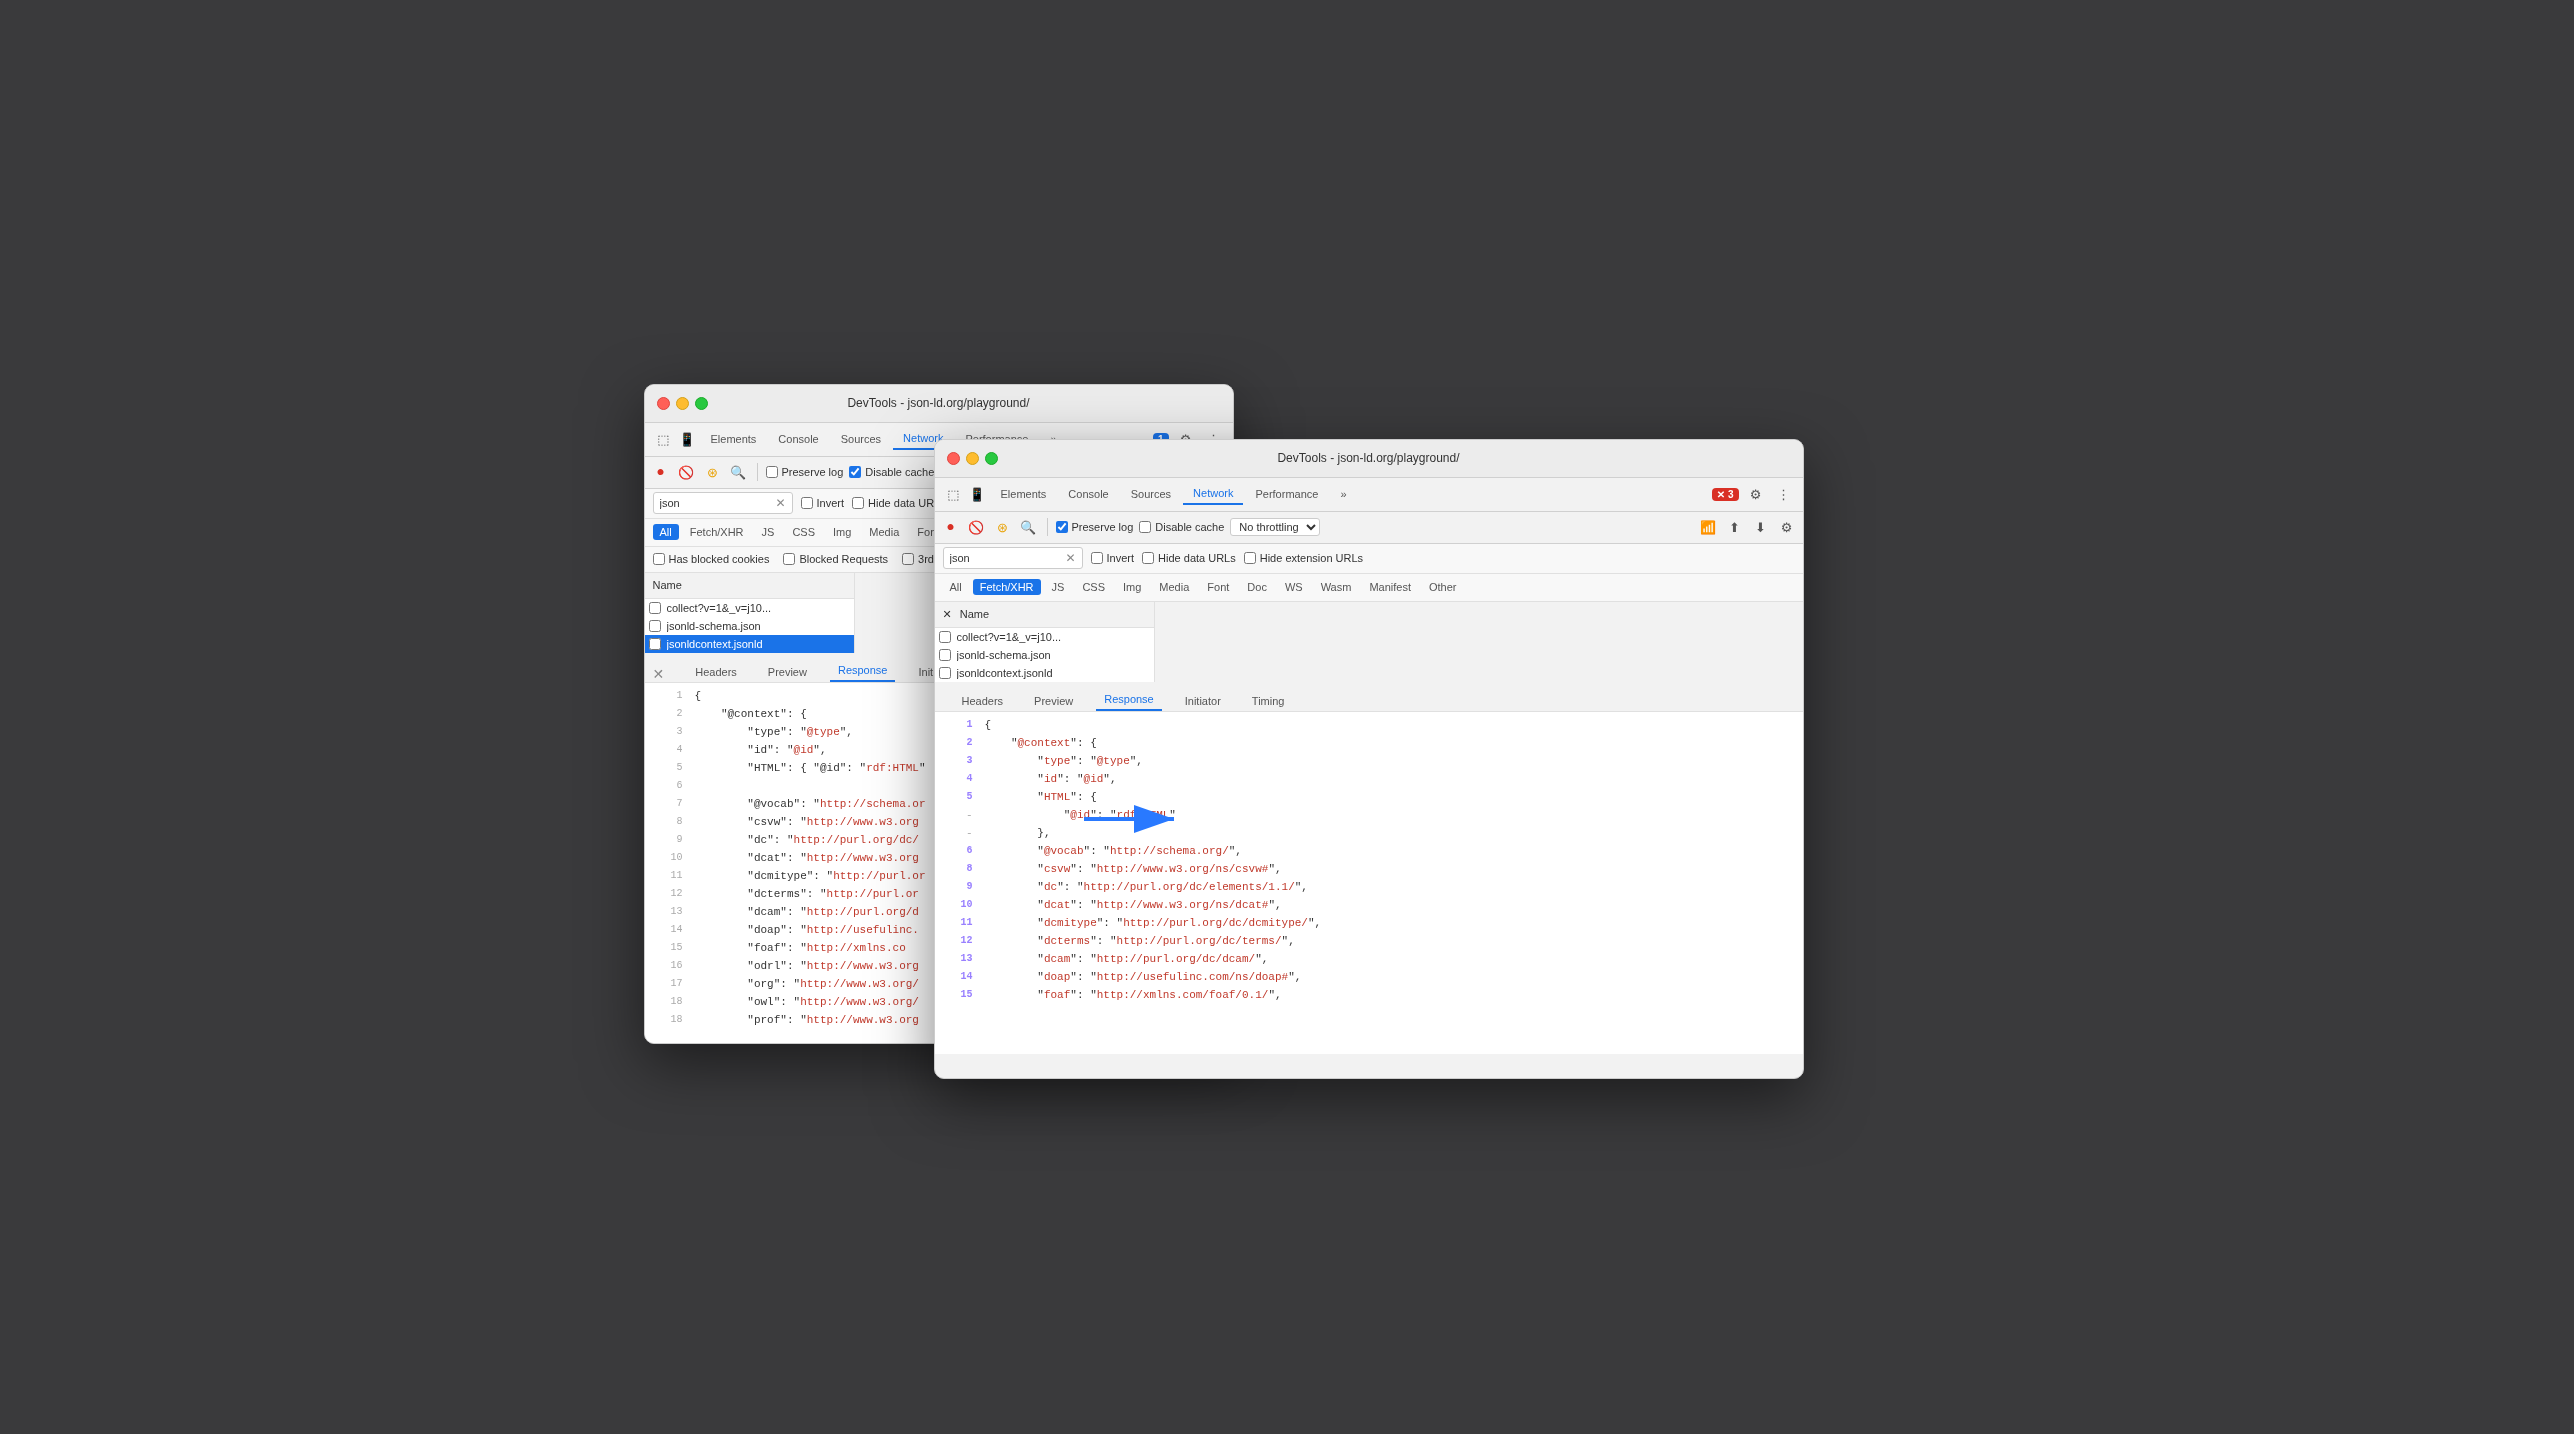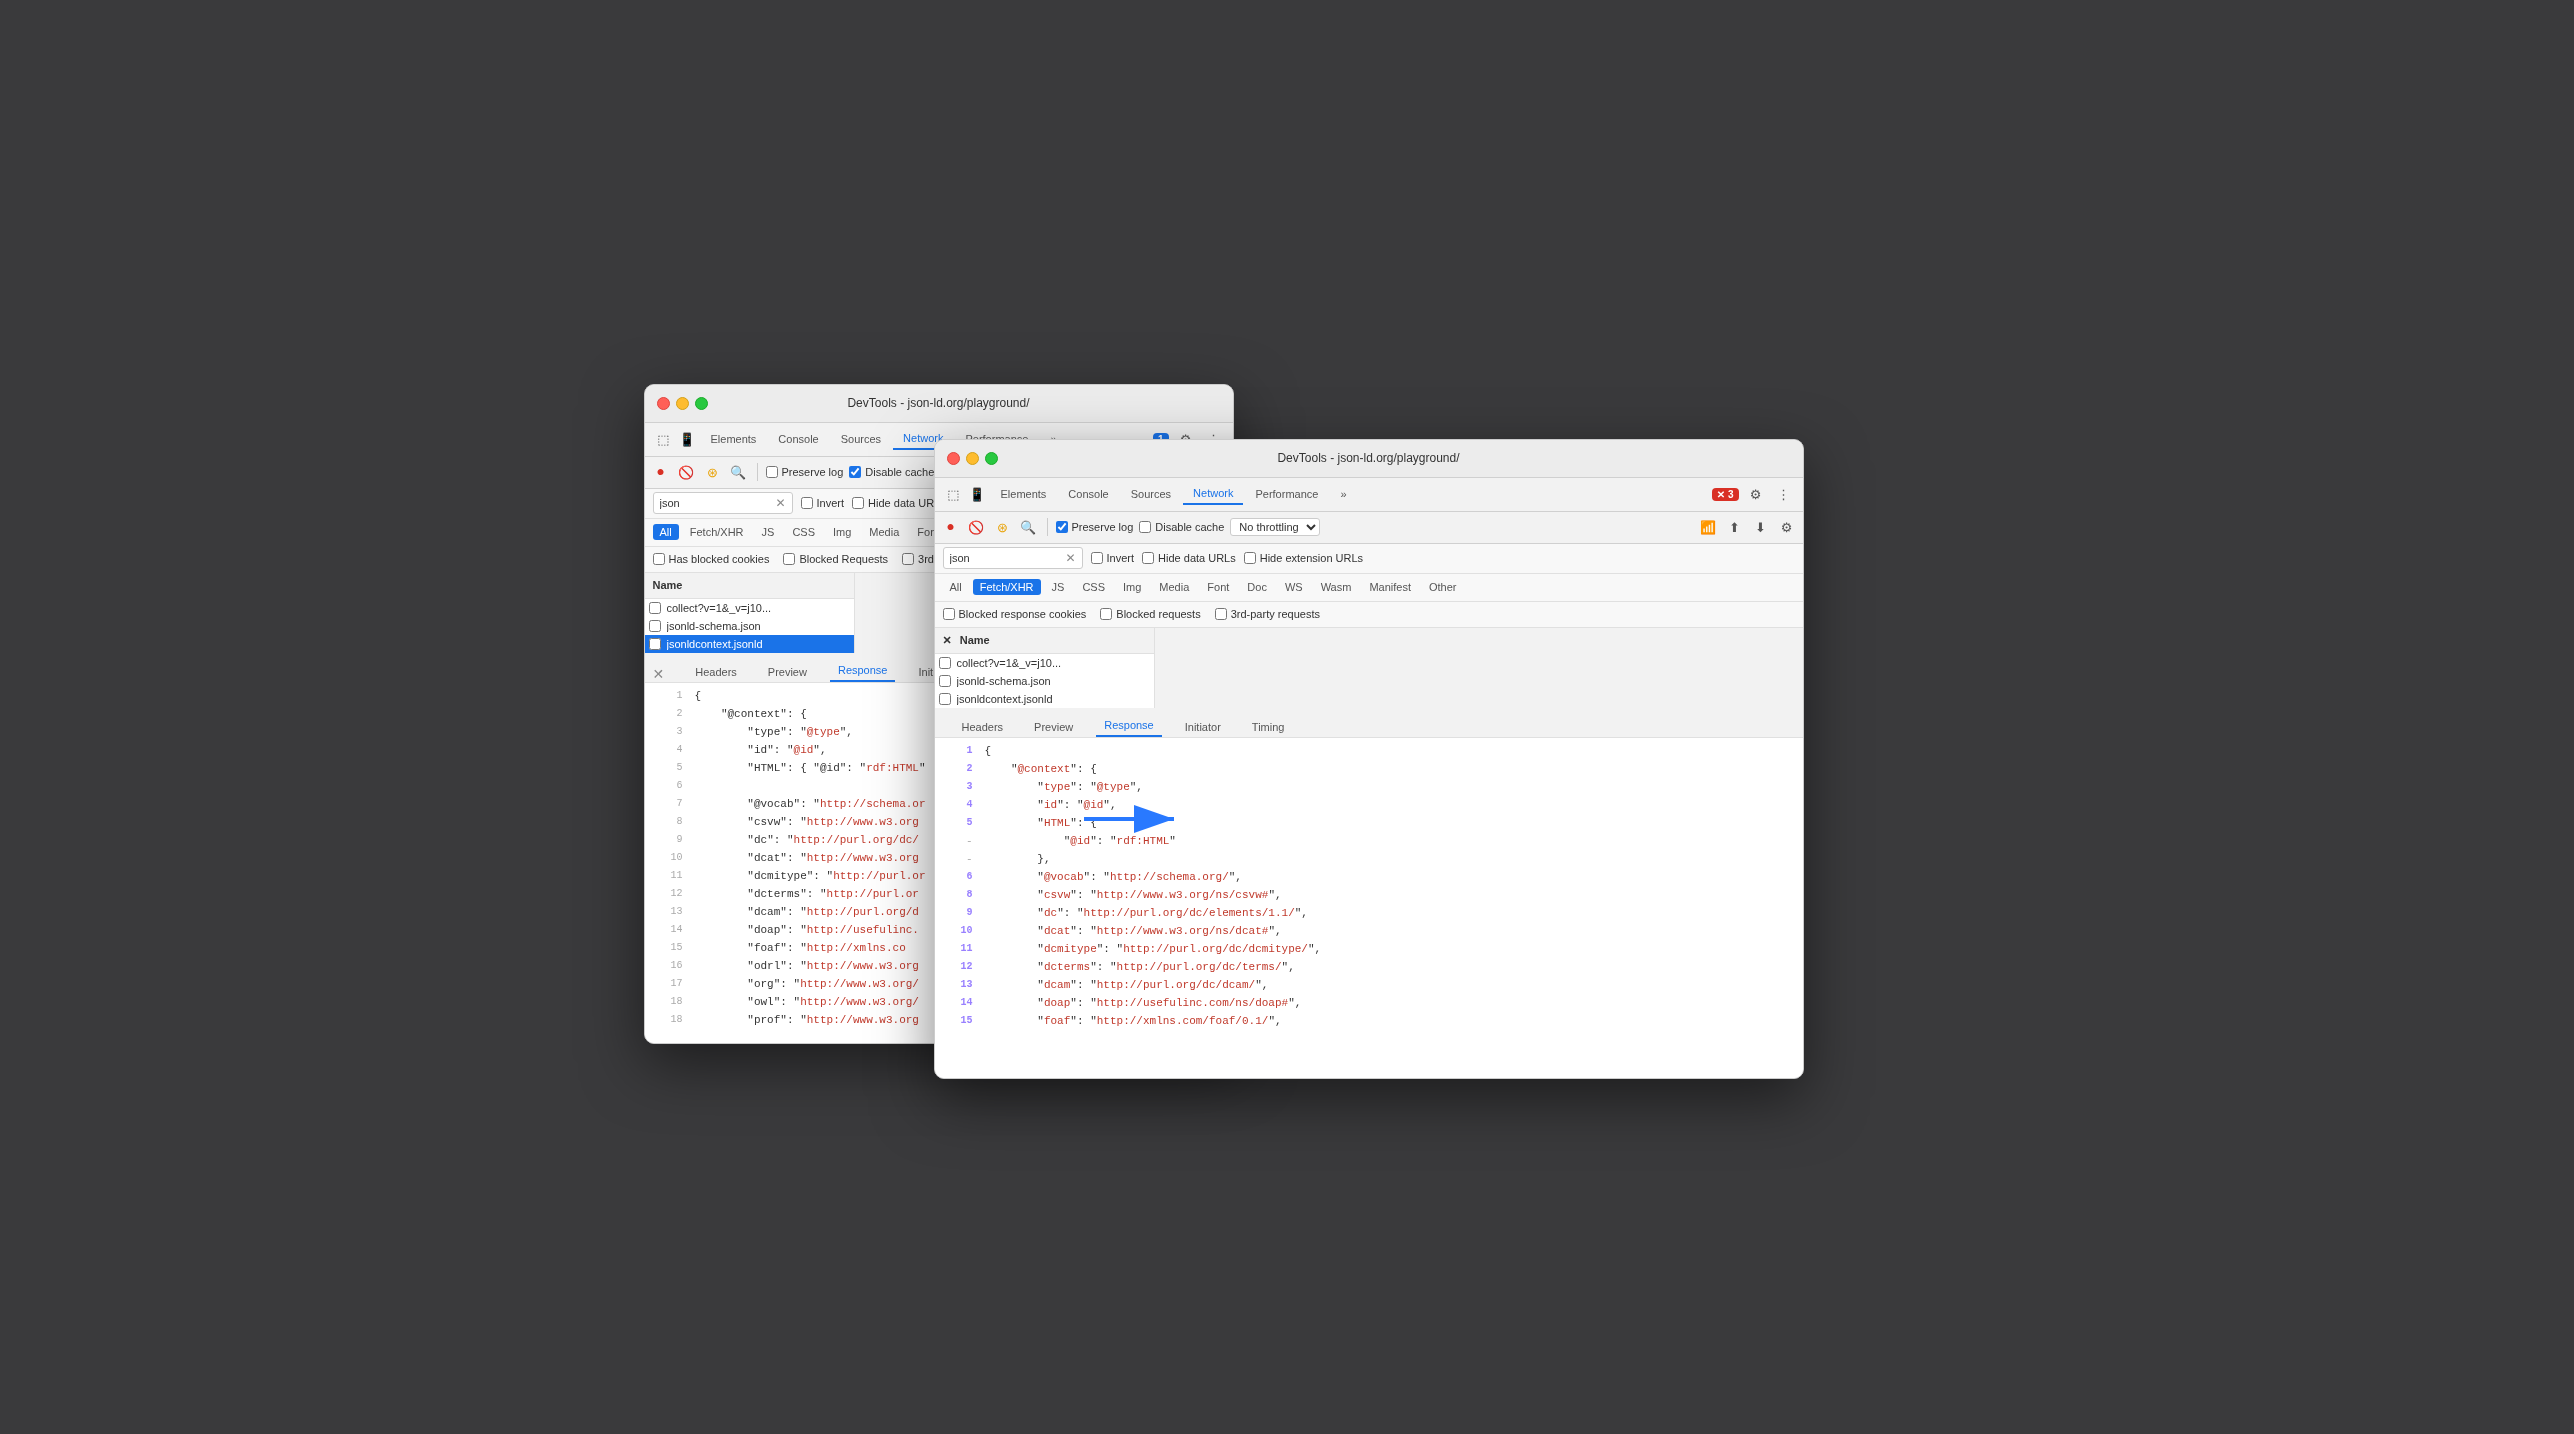--- a/index.html
+++ b/index.html
@@ -278,21 +278,21 @@
     }
 
     .file-list-header {
       height: 26px;
       display: flex;
       align-items: center;
       padding: 0 8px;
       background: #f2f2f2;
       border-bottom: 1px solid #e0e0e0;
       font-size: 11px;
-      font-weight: 700;
+      font-weight: 400;
       color: #333;
     }
 
     .file-item {
       display: flex;
       align-items: center;
       padding: 3px 4px;
       gap: 6px;
       font-size: 11px;
       color: #333;
@@ -712,34 +712,20 @@
       <div class="filter-type-btn">Img</div>
       <div class="filter-type-btn">Media</div>
       <div class="filter-type-btn">Font</div>
       <div class="filter-type-btn">Doc</div>
       <div class="filter-type-btn">WS</div>
       <div class="filter-type-btn">Wasm</div>
       <div class="filter-type-btn">Manifest</div>
       <div class="filter-type-btn">Other</div>
     </div>
 
-    <div class="checkboxes-row">
-      <label class="checkbox-label">
-        <input type="checkbox" style="">
-        <span>Blocked response cookies</span>
-      </label>
-      <label class="checkbox-label">
-        <input type="checkbox" style="">
-        <span>Blocked requests</span>
-      </label>
-      <label class="checkbox-label">
-        <input type="checkbox" style="">
-        <span>3rd-party requests</span>
-      </label>
-    </div>
 
     <div class="panel-main">
 
       <div class="file-list" style="width:220px;">
         <div class="file-list-header">
           <span style="cursor:pointer;margin-right:8px;">✕</span>
           Name
         </div>
         <div class="file-item">
           <input type="checkbox" class="file-checkbox" style="">

